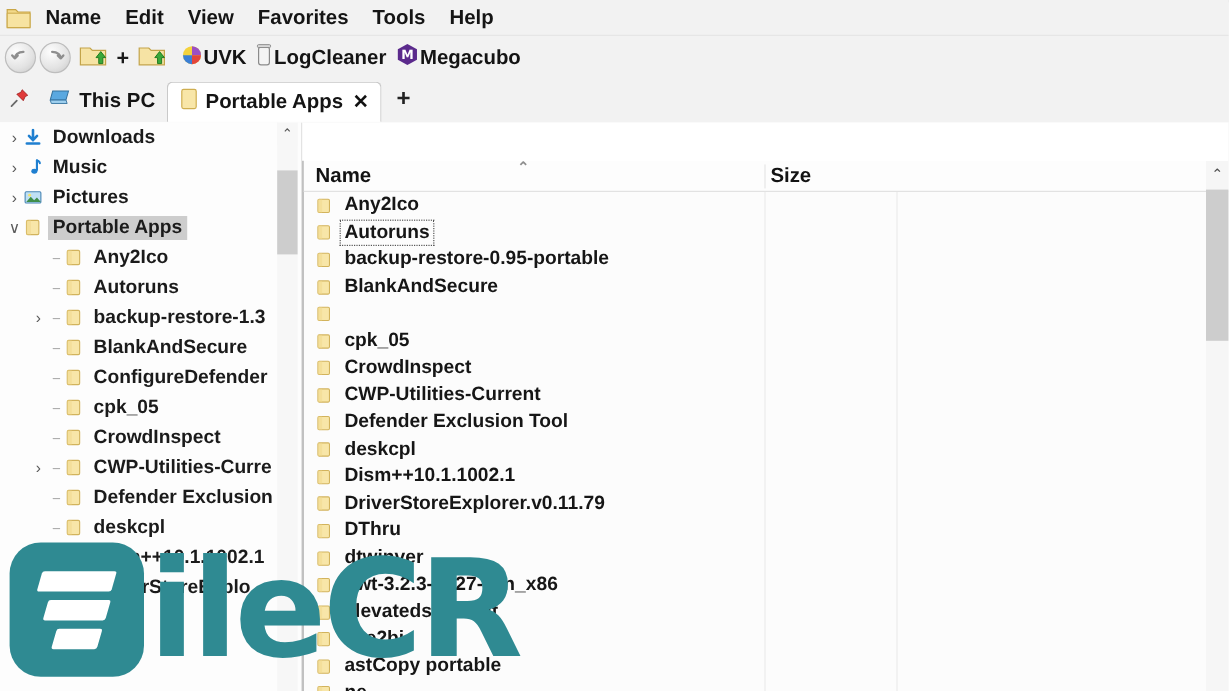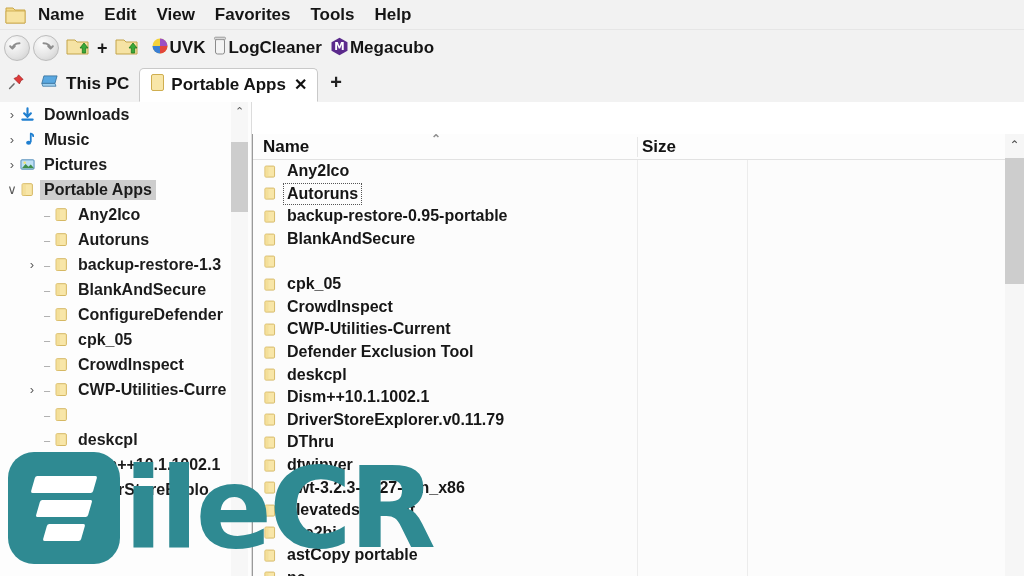--- a/index.html
+++ b/index.html
@@ -496,20 +496,21 @@
           </div>
           <div class="tree-row" style="padding-left: 24px;">
             <span class="twisty"></span>
             <span class="connector">–</span>
             <span class="tree-icon">
               <svg width="15" height="15" viewBox="0 0 16 16">
                 <rect x="2.2" y="1.8" width="11" height="12.6" rx="1.2" fill="#f8e6a8" stroke="#d2b35c" stroke-width="1"></rect>
                 <rect x="2.2" y="1.8" width="4" height="12.6" fill="#f1d98e" opacity="0.55"></rect>
               </svg>
             </span>
+            <span class="tree-label">Defender Exclusion</span>
           </div>
           <div class="tree-row" style="padding-left: 24px;">
             <span class="twisty"></span>
             <span class="connector">–</span>
             <span class="tree-icon">
               <svg width="15" height="15" viewBox="0 0 16 16">
                 <rect x="2.2" y="1.8" width="11" height="12.6" rx="1.2" fill="#f8e6a8" stroke="#d2b35c" stroke-width="1"></rect>
                 <rect x="2.2" y="1.8" width="4" height="12.6" fill="#f1d98e" opacity="0.55"></rect>
               </svg>
             </span>

